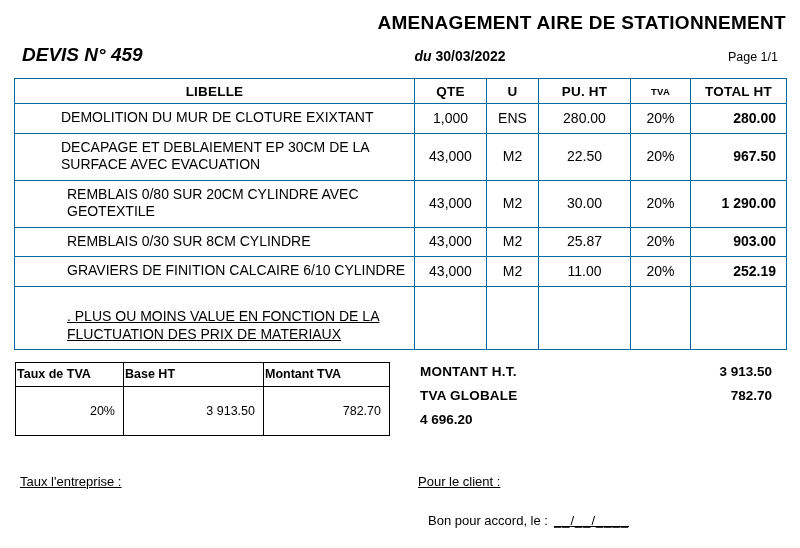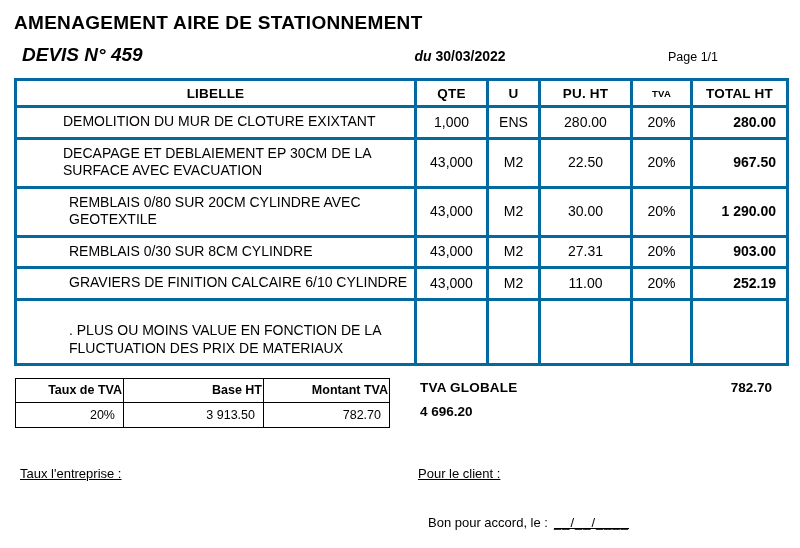--- a/index.html
+++ b/index.html
@@ -18,21 +18,21 @@
   .page {
     position: relative;
     width: 800px;
     height: 548px;
     box-sizing: border-box;
     padding: 0 14px;
   }
 
   
   .doc-title {
-    text-align: left;
+    text-align: right;
     font-size: 19px;
     font-weight: bold;
     letter-spacing: 0.3px;
     margin: 8px 0 0 0;
     padding-top: 4px;
   }
   .header-row {
     display: flex;
     align-items: baseline;
     margin-top: 10px;
@@ -53,34 +53,34 @@
     font-style: italic;
   }
   .devis-date .date-val {
     font-style: normal;
     font-weight: bold;
     padding-left: 4px;
   }
   .page-num {
     flex: 0 0 auto;
     width: 110px;
-    text-align: left;
+    text-align: right;
     font-size: 12.5px;
     font-weight: normal;
   }
 
   
   .main-table {
     margin-top: 12px;
     border-collapse: collapse;
     width: 772px;
     table-layout: fixed;
   }
   .main-table th, .main-table td {
-    border: 3px solid #0369a1;
+    border: 1px solid #0369a1;
     padding: 0;
     vertical-align: top;
   }
   .main-table thead th {
     height: 24px;
     font-size: 13.5px;
     font-weight: bold;
     text-align: center;
     vertical-align: middle;
     letter-spacing: 0.2px;
@@ -124,20 +124,21 @@
     padding-right: 10px !important;
   }
   .row-note td {
     border-top: none;
   }
   .note-cell {
     padding-left: 52px !important;
     padding-top: 20px !important;
     line-height: 1.3;
     font-size: 12.5px;
+    text-decoration: underline;
   }
   .blank-cell { border-top: none !important; }
 
   
   .bottom {
     display: flex;
     margin-top: 12px;
     padding-left: 1px;
   }
   .tva-table {
@@ -145,21 +146,21 @@
     table-layout: fixed;
     width: 374px;
   }
   .tva-table th, .tva-table td {
     border: 1px solid #000;
     font-size: 12.5px;
     height: 21px;
   }
   .tva-table th {
     font-weight: bold;
-    text-align: right;
+    text-align: left;
     font-size: 12.5px;
   }
   .tva-table td {
     text-align: right;
     padding-right: 8px;
   }
   .tvac1 { width: 108px; }
   .tvac2 { width: 140px; }
   .tvac3 { width: 126px; }
 
@@ -195,21 +196,21 @@
   .sig-right {
     flex: 1 1 auto;
     padding-left: 8px;
   }
   .sig-label {
     font-size: 13px;
     text-decoration: underline;
   }
   .sig-accord {
     font-size: 13px;
-    margin-top: 34px;
+    margin-top: 24px;
     padding-left: 10px;
   }
   .sig-accord .dateline {
     letter-spacing: 1px;
     text-decoration: underline;
     padding-left: 6px;
   }
 </style>
 </head>
 <body>
@@ -267,21 +268,21 @@
         <td class="cell-center">43,000</td>
         <td class="cell-center">M2</td>
         <td class="cell-center">30.00</td>
         <td class="cell-tva">20%</td>
         <td class="cell-total">1 290.00</td>
       </tr>
       <tr>
         <td class="cell-libelle indent-small">REMBLAIS 0/30 SUR 8CM CYLINDRE</td>
         <td class="cell-center">43,000</td>
         <td class="cell-center">M2</td>
-        <td class="cell-center">27.31</td>
+        <td class="cell-center">25.87</td>
         <td class="cell-tva">20%</td>
         <td class="cell-total">903.00</td>
       </tr>
       <tr>
         <td class="cell-libelle indent-small">GRAVIERS DE FINITION CALCAIRE 6/10 CYLINDRE</td>
         <td class="cell-center">43,000</td>
         <td class="cell-center">M2</td>
         <td class="cell-center">11.00</td>
         <td class="cell-tva">20%</td>
         <td class="cell-total">252.19</td>
@@ -315,20 +316,24 @@
         <tr>
           <td>20%</td>
           <td>3 913.50</td>
           <td>782.70</td>
         </tr>
       </tbody>
     </table>
 
     <div class="totals">
       <div class="total-line">
+        <span class="lbl">MONTANT H.T.</span>
+        <span class="val">3 913.50</span>
+      </div>
+      <div class="total-line">
         <span class="lbl">TVA GLOBALE</span>
         <span class="val">782.70</span>
       </div>
       <div class="total-line">
         <span class="val">4 696.20</span>
       </div>
     </div>
   </div>
 
   <div class="signatures">

